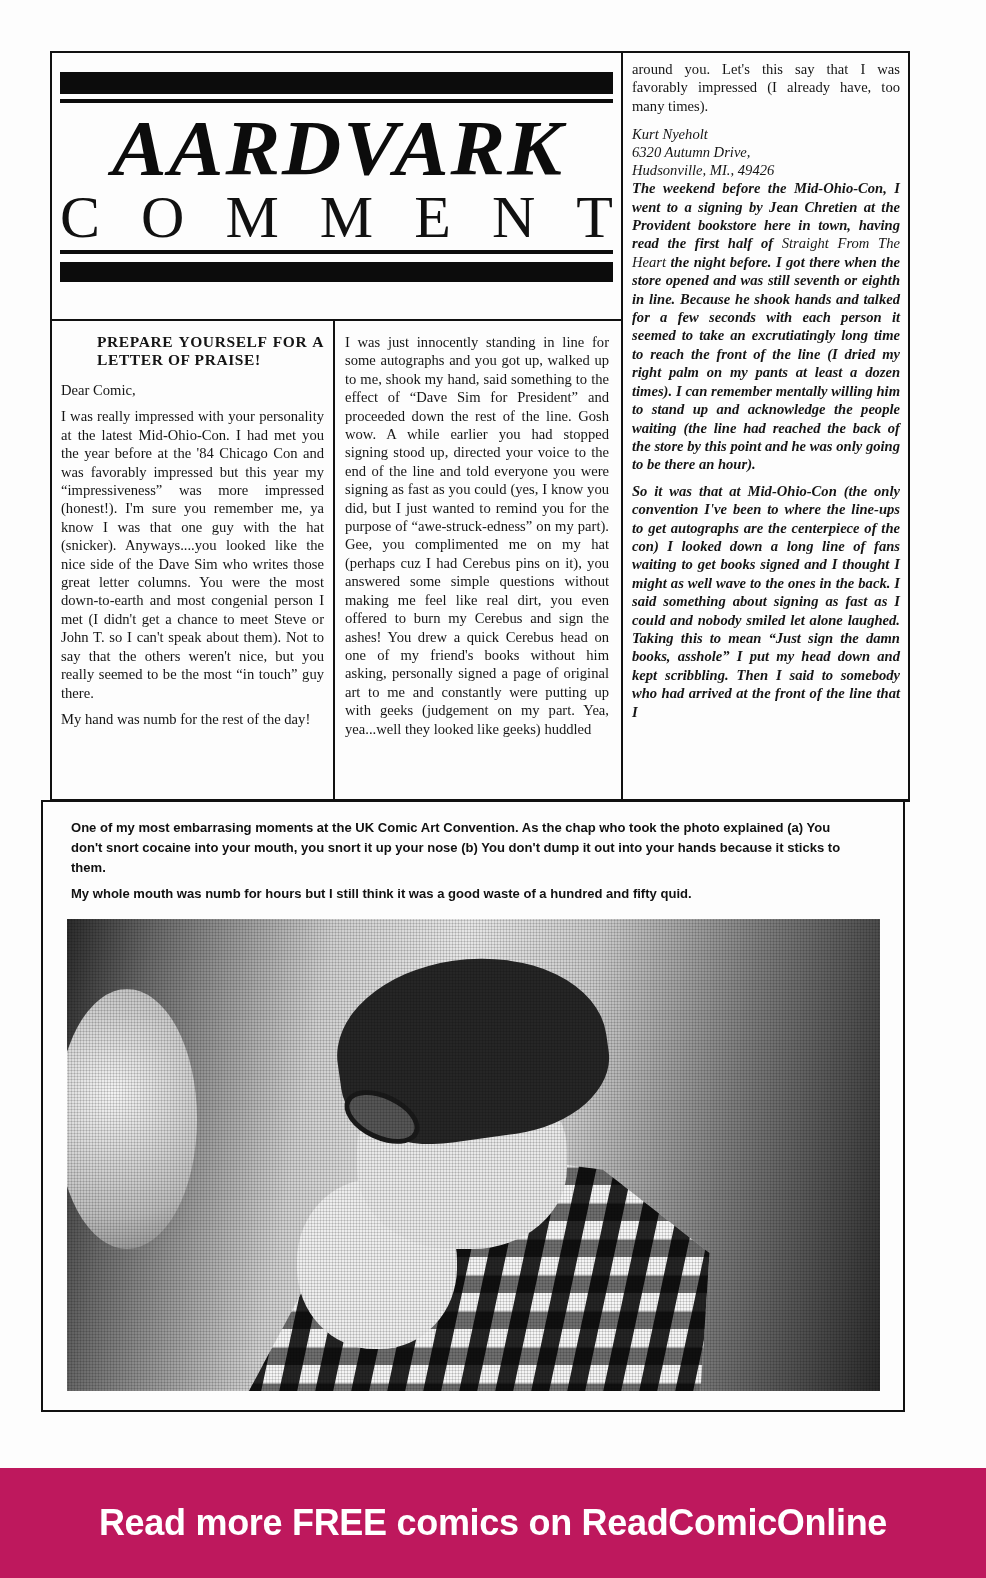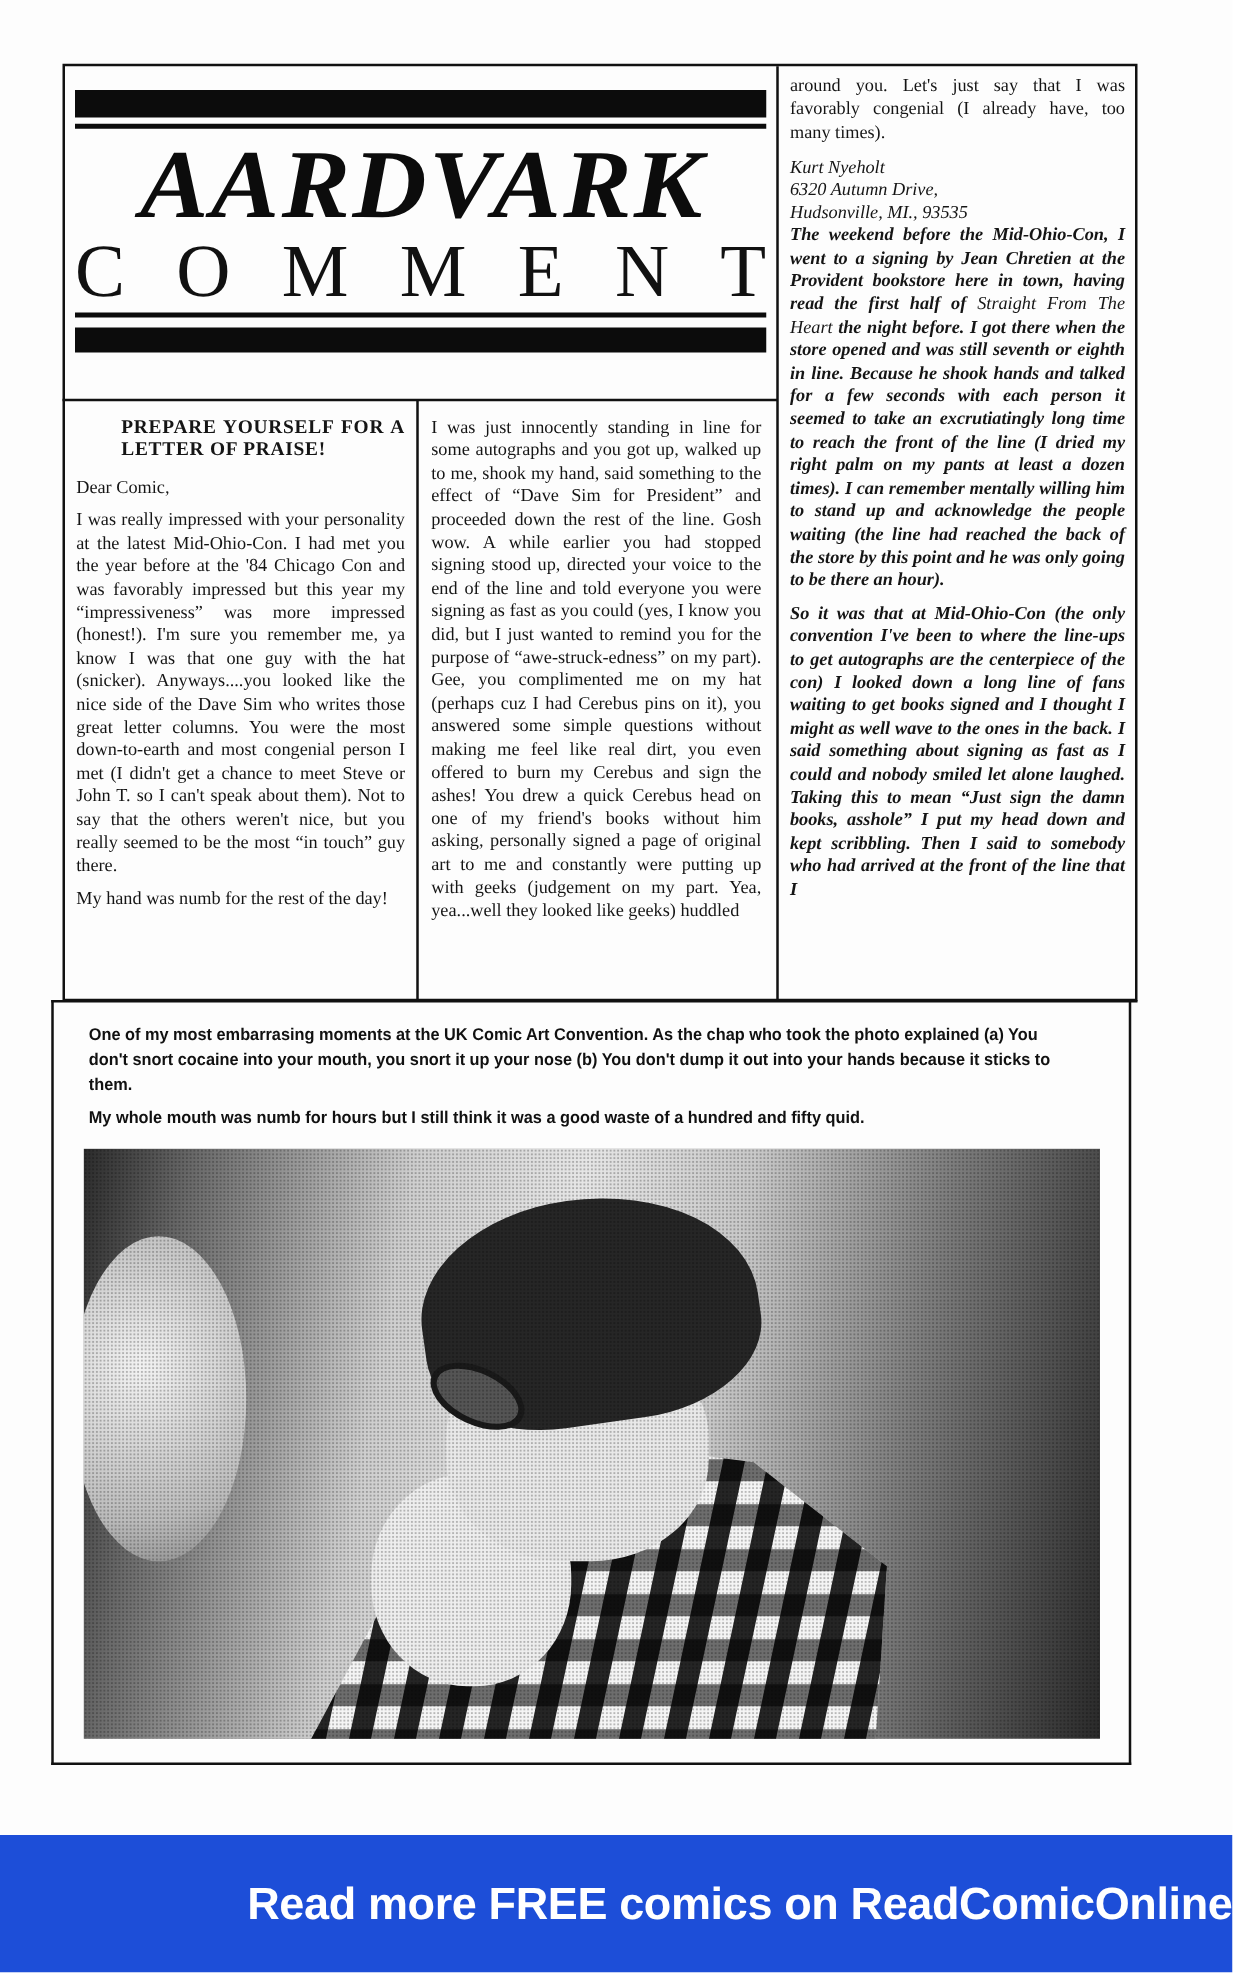--- a/index.html
+++ b/index.html
@@ -63,22 +63,22 @@
                  background:#eeeeee; }
   .photo .shirt { position:absolute; left:200px; top:230px; width:460px; height:260px;
                   transform:skewX(-12deg);
                   background-color:#f5f5f5;
                   background-image:
                     linear-gradient(90deg, rgba(0,0,0,0.85) 50%, transparent 50%),
                     linear-gradient(0deg, rgba(0,0,0,0.55) 50%, transparent 50%);
                   background-size:36px 36px, 36px 36px;
                   clip-path:polygon(32% 0, 68% 8%, 95% 40%, 100% 100%, 0 100%, 10% 45%); }
 
-  .footer { position:absolute; left:0; top:1468px; width:986px; height:110px; background:#1d4ed8;
-            display:flex; align-items:center; justify-content:flex-end; }
+  .footer { position:absolute; left:0; top:1468px; width:986px; height:110px; background:#be185d;
+            display:flex; align-items:center; justify-content:center; }
   .footer span { color:#fff; font-family:"Liberation Sans", sans-serif; font-weight:bold;
                  font-size:36px; letter-spacing:-0.3px; }
 </style>
 </head>
 <body>
 
 <div class="page">
 
   <div class="frame-top"></div>
 
@@ -108,25 +108,25 @@
     <p class="greeting">Dear Comic,</p>
     <p>I was really impressed with your personality at the latest Mid-Ohio-Con. I had met you the year before at the '84 Chicago Con and was favorably impressed but this year my “impressiveness” was more impressed (honest!). I'm sure you remember me, ya know I was that one guy with the hat (snicker). Anyways....you looked like the nice side of the Dave Sim who writes those great letter columns. You were the most down-to-earth and most congenial person I met (I didn't get a chance to meet Steve or John T. so I can't speak about them). Not to say that the others weren't nice, but you really seemed to be the most “in touch” guy there.</p>
     <p>My hand was numb for the rest of the day!</p>
   </div>
 
   <div class="col" style="left:345px;top:333px;width:264px;font-family:Liberation Serif, serif;">
     <p>I was just innocently standing in line for some autographs and you got up, walked up to me, shook my hand, said something to the effect of “Dave Sim for President” and proceeded down the rest of the line. Gosh wow. A while earlier you had stopped signing stood up, directed your voice to the end of the line and told everyone you were signing as fast as you could (yes, I know you did, but I just wanted to remind you for the purpose of “awe-struck-edness” on my part). Gee, you complimented me on my hat (perhaps cuz I had Cerebus pins on it), you answered some simple questions without making me feel like real dirt, you even offered to burn my Cerebus and sign the ashes! You drew a quick Cerebus head on one of my friend's books without him asking, personally signed a page of original art to me and constantly were putting up with geeks (judgement on my part. Yea, yea...well they looked like geeks) huddled</p>
   </div>
 
   <div class="col" style="left:632px;top:60px;width:268px;">
-    <p>around you. Let's just say that I was favorably congenial (I already have, too many times).</p>
+    <p>around you. Let's this say that I was favorably impressed (I already have, too many times).</p>
     <div class="sig">
       <div>Kurt Nyeholt</div>
       <div>6320 Autumn Drive,</div>
-      <div>Hudsonville, MI., 93535</div>
+      <div>Hudsonville, MI., 49426</div>
     </div>
     <div class="col-r" style="">
       <p><span>The weekend before the Mid-Ohio-Con, I went to a signing by Jean Chretien at the Provident bookstore here in town, having read the first half of </span><span class="roman">Straight From The Heart</span><span> the night before. I got there when the store opened and was still seventh or eighth in line. Because he shook hands and talked for a few seconds with each person it seemed to take an excrutiatingly long time to reach the front of the line (I dried my right palm on my pants at least a dozen times). I can remember mentally willing him to stand up and acknowledge the people waiting (the line had reached the back of the store by this point and he was only going to be there an hour).</span></p>
       <p>So it was that at Mid-Ohio-Con (the only convention I've been to where the line-ups to get autographs are the centerpiece of the con) I looked down a long line of fans waiting to get books signed and I thought I might as well wave to the ones in the back. I said something about signing as fast as I could and nobody smiled let alone laughed. Taking this to mean “Just sign the damn books, asshole” I put my head down and kept scribbling. Then I said to somebody who had arrived at the front of the line that I</p>
     </div>
   </div>
 
   <div class="hline" style="left:41px;top:800px;width:869px;"></div>
 
   <div class="frame-bottom"></div>

